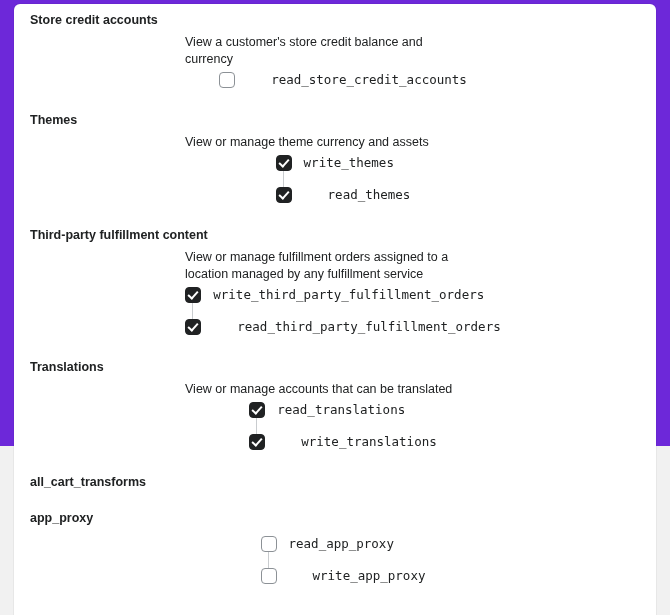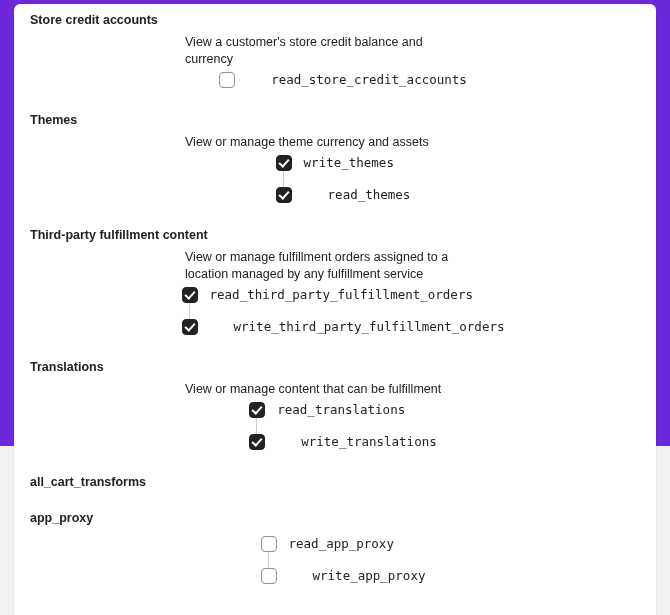--- a/index.html
+++ b/index.html
@@ -156,34 +156,34 @@
         </div>
         <div class="spacer-md"></div>
         <div class="group">
           <div class="group-title">Third-party fulfillment content</div>
           <div class="group-body">
             <div class="desc">View or manage fulfillment orders assigned to a location managed by any fulfillment service</div>
             <div class="scopes">
               <div class="connector" style="top: 20px; height: 16px;"></div>
               <div class="scope-row">
                 <span class="cb checked"></span>
+                <span class="scope-label">write_third_party_fulfillment_orders</span>
+              </div>
+              <div class="scope-row">
+                <span class="cb checked"></span>
                 <span class="scope-label">read_third_party_fulfillment_orders</span>
               </div>
-              <div class="scope-row">
-                <span class="cb checked"></span>
-                <span class="scope-label">write_third_party_fulfillment_orders</span>
-              </div>
             </div>
           </div>
         </div>
         <div class="spacer-md"></div>
         <div class="group">
           <div class="group-title">Translations</div>
           <div class="group-body">
-            <div class="desc">View or manage content that can be fulfillment</div>
+            <div class="desc">View or manage accounts that can be translated</div>
             <div class="scopes">
               <div class="connector" style="top: 20px; height: 16px;"></div>
               <div class="scope-row">
                 <span class="cb checked"></span>
                 <span class="scope-label">read_translations</span>
               </div>
               <div class="scope-row">
                 <span class="cb checked"></span>
                 <span class="scope-label">write_translations</span>
               </div>

